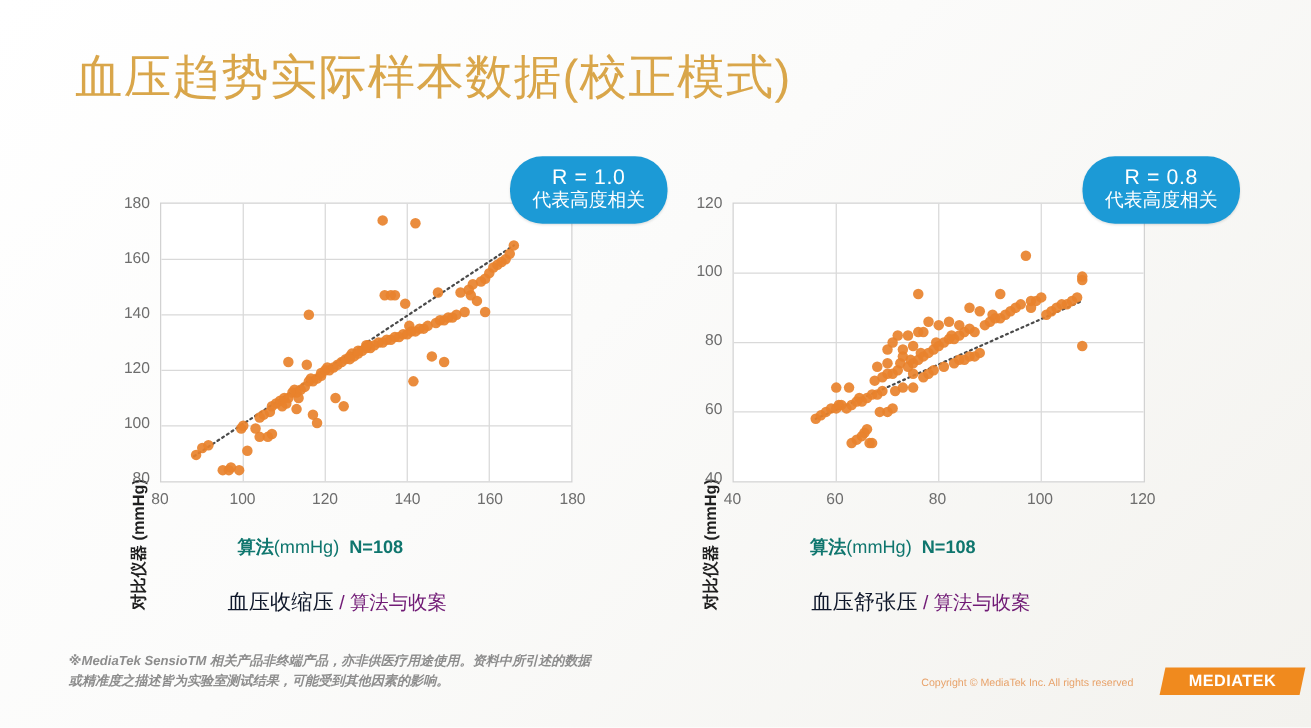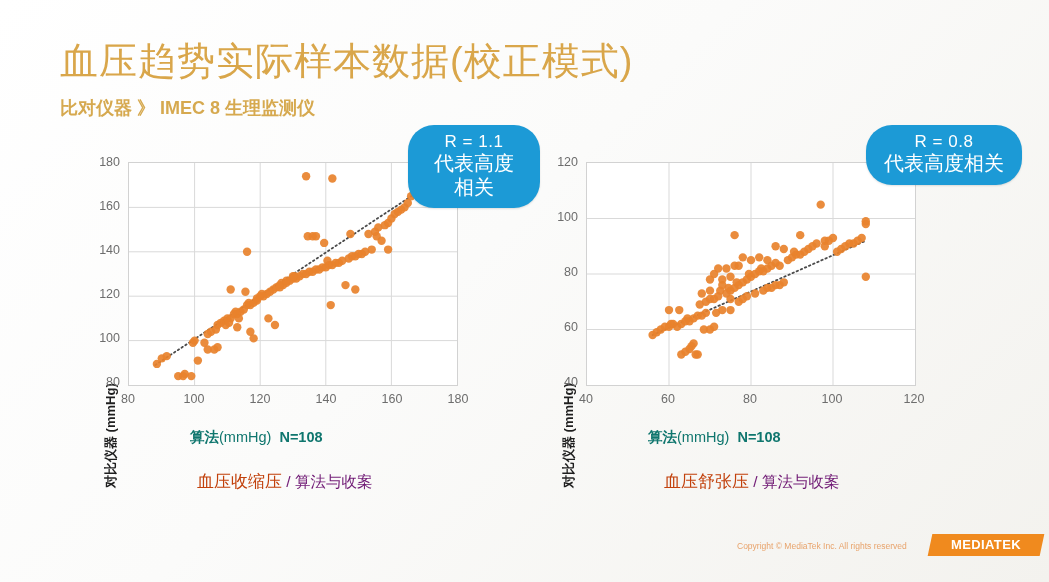--- a/index.html
+++ b/index.html
@@ -75,37 +75,37 @@
     white-space: nowrap;
   }
   .axis-x-title b { font-weight: bold; }
 
   .caption {
     position: absolute;
     font-size: 17px;
     color: #2f86c5;
     white-space: nowrap;
   }
-  .caption .lead { color: #c2410c; margin-left: 15px; }
+  .caption .lead { color: #0f172a; }
   .caption .tail { color: #701a75; font-size: 15.5px; }
 
   
   .badge {
     position: absolute;
     background: #1c9ad6;
     color: #ffffff;
     border-radius: 26px;
     text-align: center;
     padding: 7px 18px 9px 18px;
     line-height: 1.18;
     box-shadow: 0 1px 2px rgba(0,0,0,0.12);
     z-index: 6;
   }
   .badge .r  { font-size: 17px; letter-spacing: 0.5px; }
-  .badge .zh { font-size: 20px; }
+  .badge .zh { font-size: 15px; }
 
   
   .disclaimer {
     position: absolute;
     left: 55px; top: 521px;
     font-size: 10.5px;
     font-style: italic;
     font-weight: bold;
     color: #8d8d8d;
     line-height: 1.55;
@@ -146,21 +146,20 @@
     white-space: nowrap;
     z-index: 8;
   }
 </style>
 </head>
 <body>
 
 <div class="slide">
 
   <div class="title">血压趋势实际样本数据(校正模式)</div>
-  <div class="subtitle">比对仪器 》 IMEC 8 生理监测仪</div>
 
   <div class="panel panel-left">
 
     <div class="axis-y-title" style="left:62px; top:348px;">对比仪器 (mmHg)</div>
 
     <div class="ytick" style="left:38px; top:15px;  width:42px;">180</div>
     <div class="ytick" style="left:38px; top:59px;  width:42px;">160</div>
     <div class="ytick" style="left:38px; top:103px; width:42px;">140</div>
     <div class="ytick" style="left:38px; top:147px; width:42px;">120</div>
     <div class="ytick" style="left:38px; top:191px; width:42px;">100</div>
@@ -304,21 +303,21 @@
 
     <div class="axis-x-title" style="left:150px; top:288px;">
       <b>算法</b><span>(mmHg)</span>&nbsp;&nbsp;<b>N=108</b>
     </div>
 
     <div class="caption" style="left:142px; top:330px;">
       <span class="lead">血压收缩压</span><span class="tail"> / 算法与收案</span>
     </div>
 
     <div class="badge" style="left:368px; top:-15px;">
-      <div class="r">R = 1.1</div>
+      <div class="r">R = 1.0</div>
       <div class="zh">代表高度相关</div>
     </div>
   </div>
 
   <div class="panel panel-right">
 
     <div class="axis-y-title" style="left:30px; top:348px;">对比仪器 (mmHg)</div>
 
     <div class="ytick" style="left:6px;  top:15px;  width:42px;">120</div>
     <div class="ytick" style="left:6px;  top:70px;  width:42px;">100</div>
@@ -466,18 +465,20 @@
     <div class="caption" style="left:119px; top:330px;text-align:center;">
       <span class="lead">血压舒张压</span><span class="tail"> / 算法与收案</span>
     </div>
 
     <div class="badge" style="left:336px; top:-15px;">
       <div class="r">R = 0.8</div>
       <div class="zh">代表高度相关</div>
     </div>
   </div>
 
+  <div class="disclaimer">※MediaTek SensioTM 相关产品非终端产品，亦非供医疗用途使用。资料中所引述的数据
+  或精准度之描述皆为实验室测试结果，可能受到其他因素的影响。</div>
   <div class="copyright">Copyright © MediaTek Inc. All rights reserved</div>
   <div class="mtk-logo">
     <span class="wordmark">MEDIATEK</span>
   </div>
 
 </div>
 
 </body></html>

